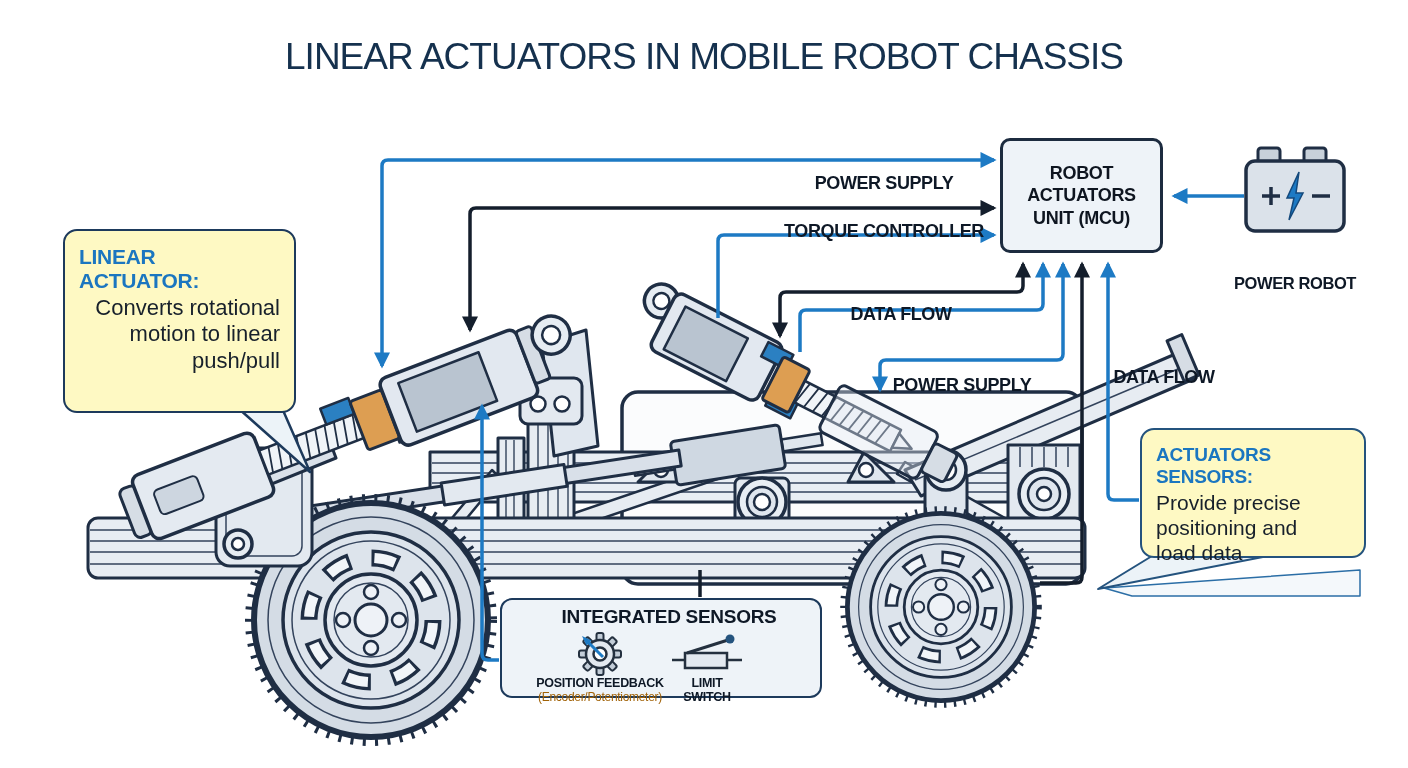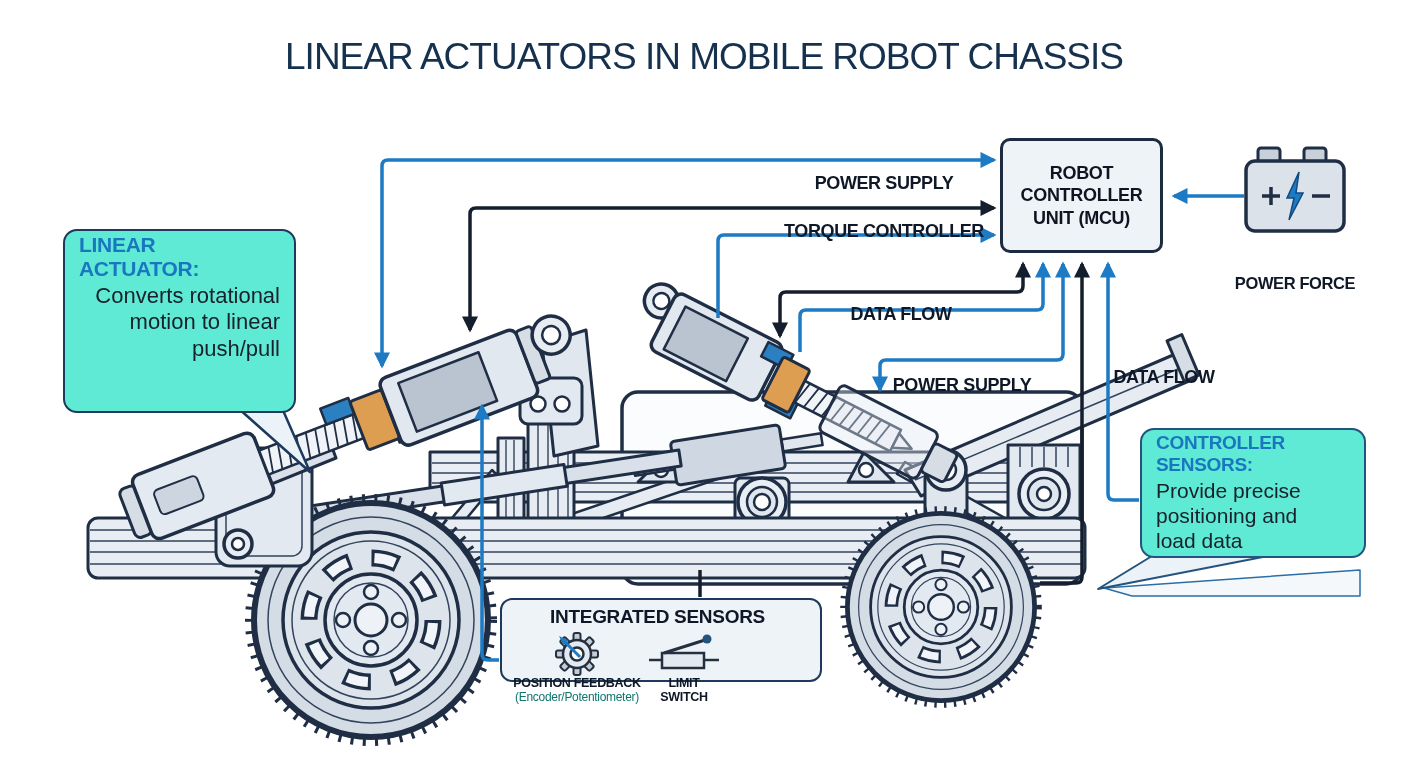--- a/index.html
+++ b/index.html
@@ -7,40 +7,40 @@
          font-family:"Liberation Sans",sans-serif;}
   #art{position:absolute;left:0;top:0;}
   .ttl{position:absolute;left:0;top:36px;width:1408px;text-align:center;
        font-size:37px;font-weight:400;letter-spacing:-1px;color:#15314e;white-space:nowrap;}
   .lbl{position:absolute;transform:translateX(-50%);font-weight:700;font-size:18px;
        letter-spacing:-0.4px;color:#0e1826;white-space:nowrap;margin-top:40px;}
   .mcu{position:absolute;left:1000px;top:138px;width:163px;height:115px;box-sizing:border-box;
        background:#eef3f8;border:3.5px solid #1c2b3f;border-radius:10px;
        display:flex;align-items:center;justify-content:center;text-align:center;
        font-weight:700;font-size:18px;line-height:1.25;color:#0e1520;white-space:pre-line;letter-spacing:-0.3px;}
-  .callout{position:absolute;box-sizing:border-box;background:#5eead4;border:2.5px solid #1d3a5c;
-       border-radius:14px;padding:2px 14px;}
+  .callout{position:absolute;box-sizing:border-box;background:#fef9c3;border:2.5px solid #1d3a5c;
+       border-radius:14px;padding:14px 14px;}
   .co-title{font-weight:700;color:#1b76c0;letter-spacing:-0.3px;}
   .co-body{color:#17202b;white-space:pre-line;line-height:1.2;}
   .co-left{left:63px;top:229px;width:233px;height:184px;}
   .co-left .co-title{font-size:21px;margin-bottom:2px;}
   .co-left .co-body{font-size:22px;text-align:right;}
   .co-right{left:1140px;top:428px;width:226px;height:130px;border-color:#24537e;}
   .co-right .co-title{font-size:19px;margin-bottom:2px;}
   .co-right .co-body{font-size:21px;}
-  .sbox{position:absolute;left:500px;top:598px;width:322px;height:84px;box-sizing:border-box;
-       background:#eef3f8;border:2.5px solid #1d3a5c;border-radius:12px;padding:6px 8px 4px 1px;}
+  .sbox{position:absolute;left:500px;top:598px;width:322px;height:100px;box-sizing:border-box;
+       background:#eef3f8;border:2.5px solid #1d3a5c;border-radius:12px;padding:6px 8px 4px 24px;}
   .sbox-title{text-align:center;font-weight:700;font-size:19px;letter-spacing:-0.3px;color:#0e1826;}
   .srow{display:flex;margin-top:2px;}
   .scol{display:flex;flex-direction:column;align-items:center;justify-content:flex-start;}
   .scol.c1{width:148px;} .scol.c2{width:90px;} .scol.c3{width:66px;}
   .sic{height:46px;display:flex;align-items:center;justify-content:center;}
   .slab{font-weight:700;font-size:12.5px;letter-spacing:-0.3px;color:#0e1826;text-align:center;
         line-height:1.15;white-space:pre-line;}
-  .ssub{font-size:12px;color:#0f766e;text-align:center;letter-spacing:-0.3px;white-space:nowrap;}
+  .ssub{font-size:12px;color:#a16207;text-align:center;letter-spacing:-0.3px;white-space:nowrap;}
 </style>
 </head>
 <body>
 
 <div id="stage">
 
 <svg id="art" width="1408" height="768" viewBox="0 0 1408 768">
   <defs>
     <marker id="ab" viewBox="0 0 10 10" refX="8.4" refY="5" markerWidth="4.6" markerHeight="4.6" orient="auto-start-reverse">
           <path d="M0 0 L10 5 L0 10 z" fill="#1d7ac4"></path>
@@ -223,35 +223,35 @@
   </g>
 </svg>
 
 <div class="ttl">LINEAR ACTUATORS IN MOBILE ROBOT CHASSIS</div>
 
 <div class="lbl" style="left:884px;top:133px;">POWER SUPPLY</div>
 <div class="lbl" style="left:884px;top:181px;">TORQUE CONTROLLER</div>
 <div class="lbl" style="left:901px;top:264px;">DATA FLOW</div>
 <div class="lbl" style="left:962px;top:335px;">POWER SUPPLY</div>
 <div class="lbl" style="left:1164px;top:327px;">DATA FLOW</div>
-<div class="lbl" style="left:1295px;top:234px;font-size:16.5px;">POWER FORCE</div>
+<div class="lbl" style="left:1295px;top:234px;font-size:16.5px;">POWER ROBOT</div>
 
 <div class="mcu">ROBOT
-CONTROLLER
+ACTUATORS
 UNIT (MCU)</div>
 
 <div class="callout co-left">
   <div class="co-title">LINEAR ACTUATOR:</div>
   <div class="co-body">Converts rotational
 motion to linear
 push/pull</div>
 </div>
 
 <div class="callout co-right">
-  <div class="co-title">CONTROLLER SENSORS:</div>
+  <div class="co-title">ACTUATORS SENSORS:</div>
   <div class="co-body">Provide precise
 positioning and
 load data</div>
 </div>
 
 <div class="sbox">
   <div class="sbox-title">INTEGRATED SENSORS</div>
   <div class="srow">
     <div class="scol c1">
       <div class="sic">

